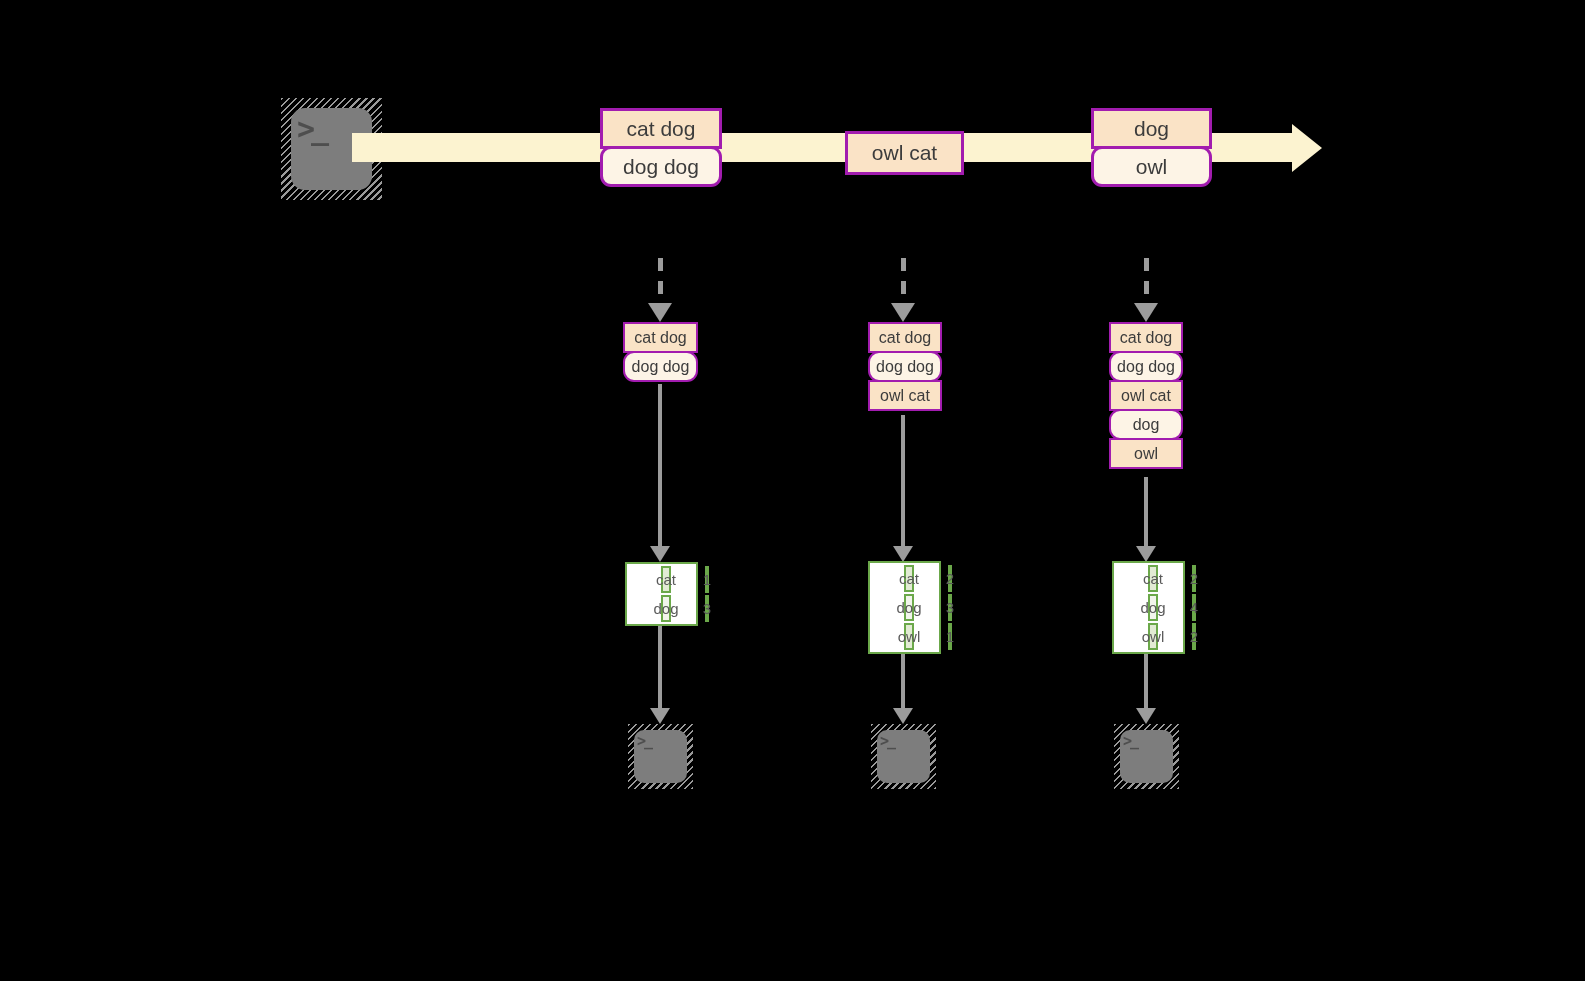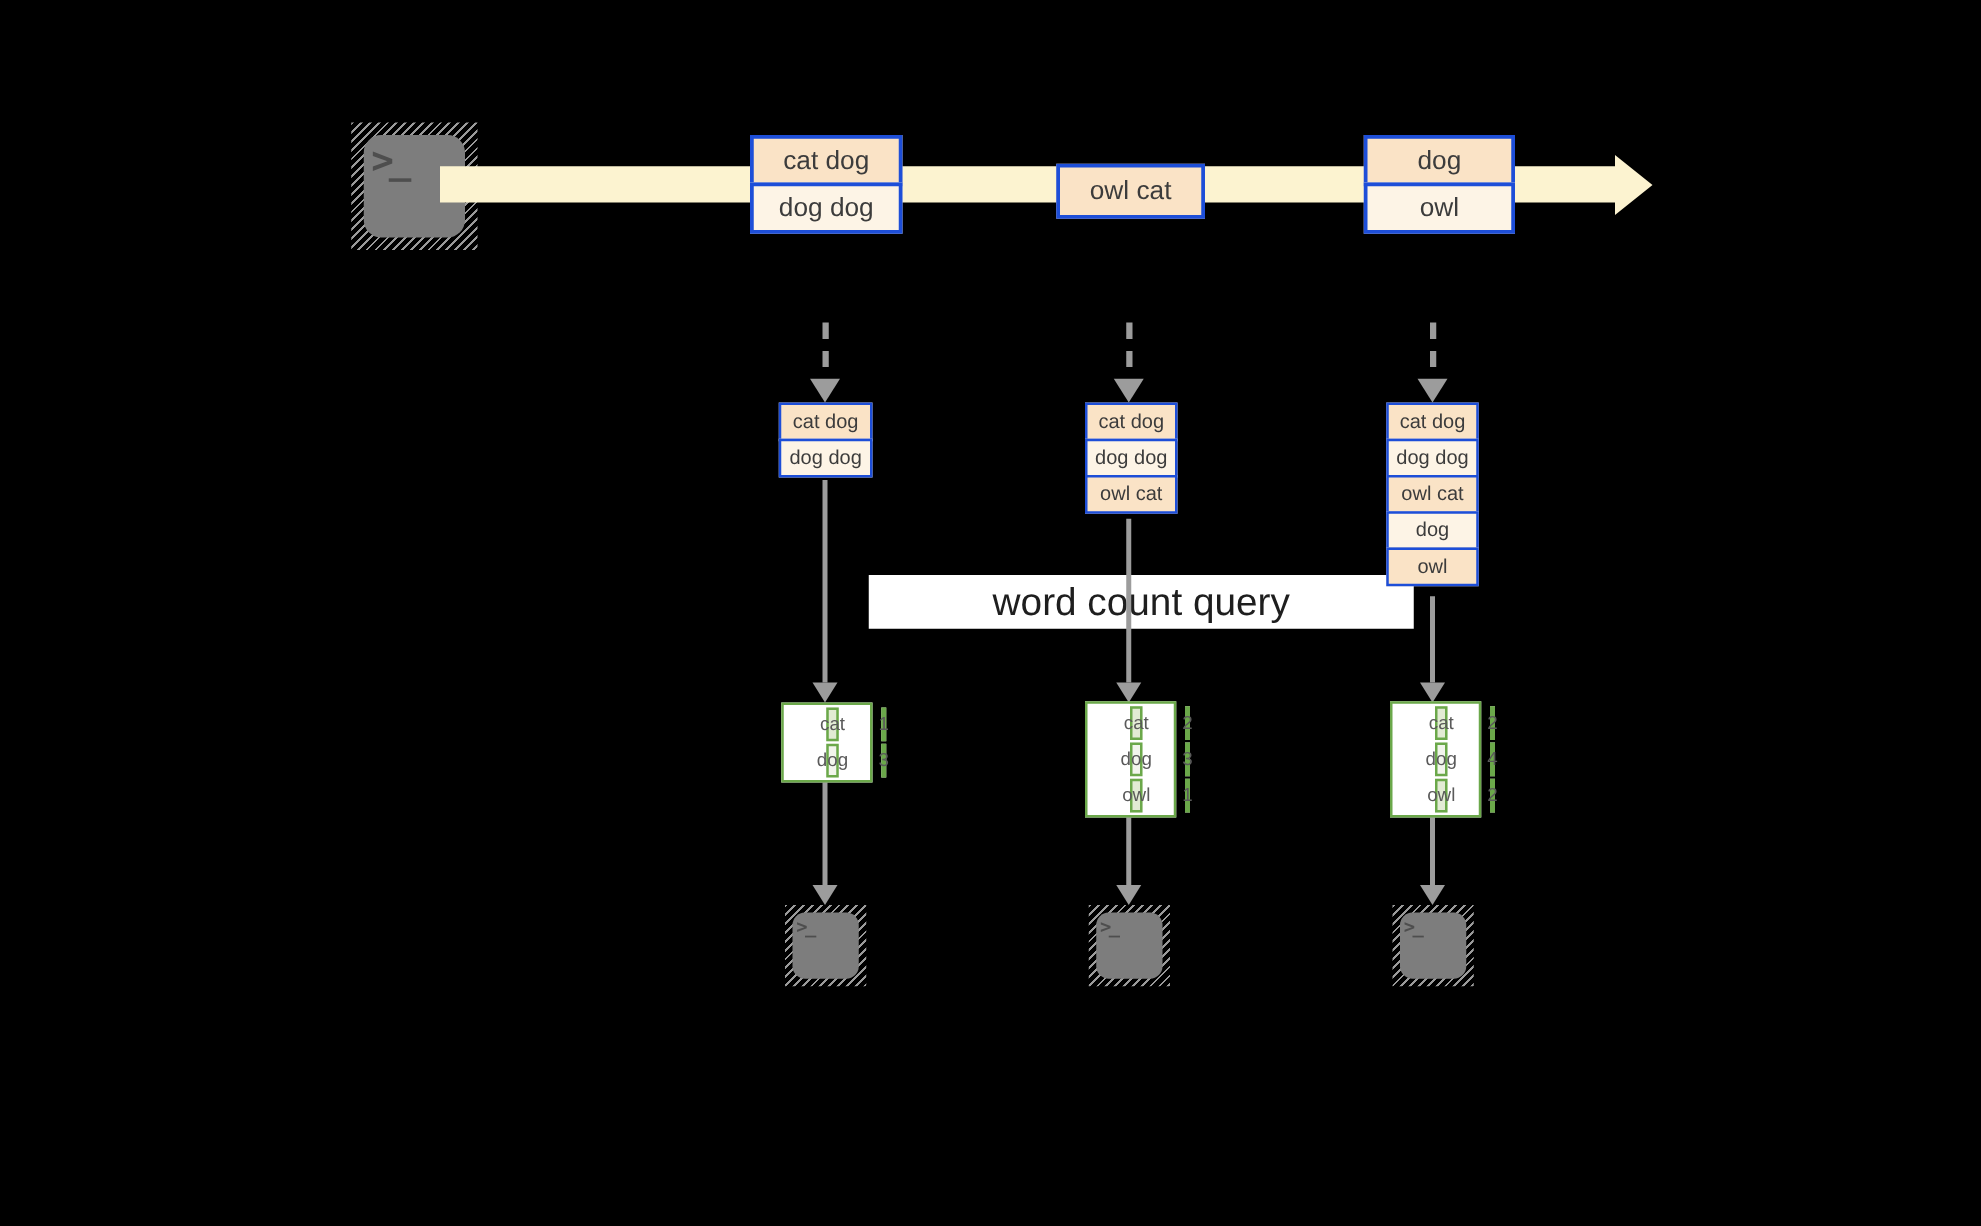--- a/index.html
+++ b/index.html
@@ -17,28 +17,28 @@
   .term-small .inner{inset:6px;border-radius:10px;}
   .term-small .glyph{top:10px;left:9px;font-size:15px;letter-spacing:-2px;}
 
   
   .band{position:absolute;left:352px;top:133px;width:940px;height:29px;background:#FCF3D0;}
   .band-head{position:absolute;left:1292px;top:124px;width:0;height:0;
              border-top:24px solid transparent;border-bottom:24px solid transparent;border-left:30px solid #FCF3D0;}
 
   
   .obox{position:absolute;display:flex;flex-direction:column;}
-  .orow{box-sizing:border-box;border:3px solid #1d4ed8;display:flex;align-items:center;justify-content:center;
+  .orow{box-sizing:border-box;border:3px solid #a21caf;display:flex;align-items:center;justify-content:center;
         color:#3C3C3C;}
   .orow + .orow{margin-top:-3px;}
   .big .orow{height:41px;font-size:21px;}
   .stack .orow{height:31px;font-size:16px;border-width:2px;}
   .stack .orow + .orow{margin-top:-2px;}
   .fill-dark{background:#FAE3C6;}
-  .fill-light{background:#FDF4E6;}
+  .fill-light{background:#FDF4E6;border-radius:11px;}
 
   
   .vline{position:absolute;width:4px;background:#9C9C9C;z-index:2;}
   .vdash{position:absolute;width:5px;z-index:2;
          background:repeating-linear-gradient(180deg,#9C9C9C 0 13px,transparent 13px 23px);}
   .ah{position:absolute;width:0;height:0;z-index:2;
       border-left:12px solid transparent;border-right:12px solid transparent;border-top:19px solid #9C9C9C;}
   .ah-sm{border-left:10px solid transparent;border-right:10px solid transparent;border-top:16px solid #9C9C9C;}
 
   
@@ -97,21 +97,20 @@
     <div class="orow fill-dark">owl cat</div>
   </div>
   <div class="obox stack z3" style="left:1109px;top:322px;width:74px;">
     <div class="orow fill-dark">cat dog</div>
     <div class="orow fill-light">dog dog</div>
     <div class="orow fill-dark">owl cat</div>
     <div class="orow fill-light">dog</div>
     <div class="orow fill-dark">owl</div>
   </div>
 
-  <div class="qlabel">word count query</div>
 
   <div class="vline" style="left:658px;top:384px;height:162px;"></div>
   <div class="ah ah-sm" style="left:650px;top:546px;"></div>
   <div class="vline" style="left:901px;top:415px;height:131px;"></div>
   <div class="ah ah-sm" style="left:893px;top:546px;"></div>
   <div class="vline" style="left:1144px;top:477px;height:69px;"></div>
   <div class="ah ah-sm" style="left:1136px;top:546px;"></div>
 
   <div class="gtable" style="left:625px;top:562px;">
     <div class="gcell g-dark">cat</div>

